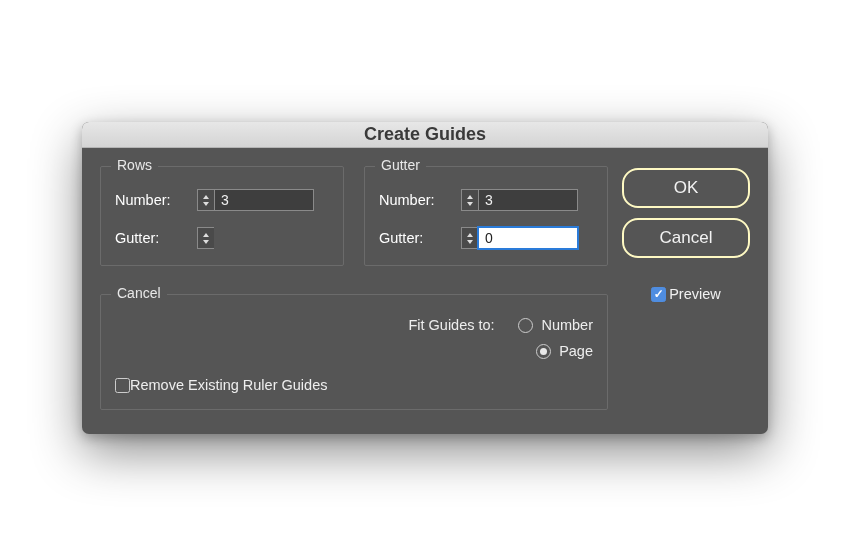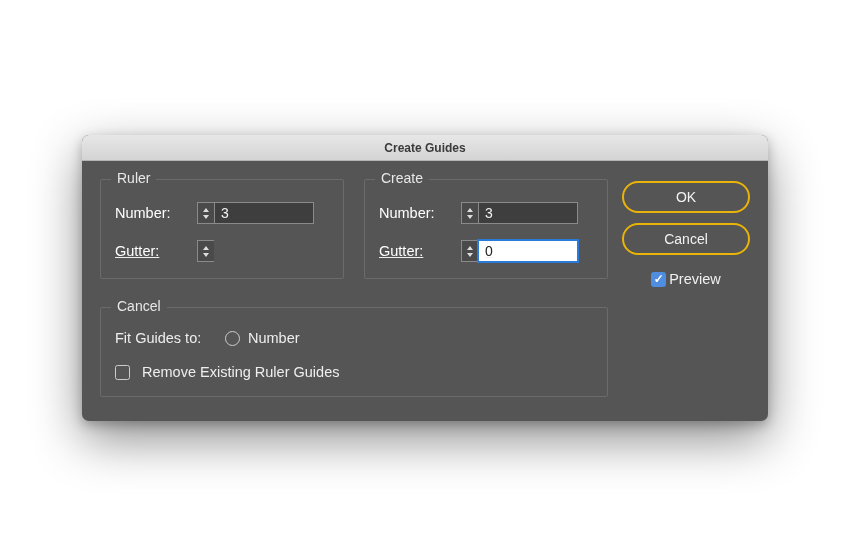--- a/index.html
+++ b/index.html
@@ -21,21 +21,21 @@
     }
     .titlebar {
       background: linear-gradient(#e7e7e7, #d4d4d4);
       height: 26px;
       display: flex;
       align-items: center;
       justify-content: center;
       border-bottom: 1px solid #b4b4b4;
     }
     .titlebar span {
-      font-size: 12px;
+      font-size: 18px;
       font-weight: 700;
       color: #3a3a3a;
     }
     .content {
       display: flex;
       padding: 18px 18px 24px 18px;
       gap: 14px;
       color: #eee;
     }
     .main-col {
@@ -62,21 +62,21 @@
       background: #555;
       padding: 0 6px;
       font-size: 14px;
       color: #e8e8e8;
     }
     .field-row {
       display: flex;
       align-items: center;
       margin-bottom: 16px;
     }
-    .field-row:last-child { margin-bottom: 0; text-decoration: underline; }
+    .field-row:last-child { margin-bottom: 0; }
     .field-label {
       width: 76px;
       text-align: left;
       font-size: 14.5px;
       color: #ffffff;
       margin-right: 6px;
     }
     .stepper {
       width: 17px;
       height: 22px;
@@ -116,20 +116,21 @@
     .options-inner {
       display: flex;
       flex-direction: column;
       gap: 10px;
       font-size: 14.5px;
     }
     .radio-row {
       display: flex;
       align-items: center;
       gap: 8px;
+      justify-content: flex-end;
     }
     .radio-label-lead {
       width: 102px;
       text-align: left;
     }
     .radio-spacer { width: 102px; }
     .radio {
       width: 15px; height: 15px;
       border: 1.5px solid #ccc;
       border-radius: 50%;
@@ -140,21 +141,21 @@
     }
     .radio.selected::after {
       content: "";
       width: 7px; height: 7px;
       border-radius: 50%;
       background: #e8e8e8;
     }
     .check-row {
       display: flex;
       align-items: center;
-      gap: 12px;
+      gap: 0;
       margin-top: 8px;
     }
     .checkbox {
       width: 15px; height: 15px;
       border: 1.5px solid #ccc;
       border-radius: 2.5px;
       display: inline-flex;
       align-items: center;
       justify-content: center;
       cursor: pointer;
@@ -172,72 +173,72 @@
       line-height: 1;
     }
     .right-col {
       width: 128px;
       display: flex;
       flex-direction: column;
       gap: 10px;
       padding-top: 2px;
     }
     .pill-btn {
-      height: 32px;
+      height: 40px;
       border-radius: 16px;
-      border: 2px solid #eab308;
+      border: 2px solid #fef9c3;
       background: transparent;
       color: #f2f2f2;
-      font-size: 14px;
+      font-size: 17px;
       cursor: pointer;
       font-family: inherit;
     }
     .preview-row {
       display: flex;
       align-items: center;
       justify-content: center;
       gap: 3px;
-      margin-top: 6px;
+      margin-top: 18px;
       font-size: 14.5px;
       color: #f0f0f0;
     }
   </style>
 </head>
 <body>
 
 <div class="dialog">
   <div class="titlebar">
     <span>Create Guides</span>
   </div>
   <div class="content">
     <div class="main-col">
 
       <div class="top-row">
 
         <div class="fieldset">
-          <div class="legend">Ruler</div>
+          <div class="legend">Rows</div>
           <div class="field-row">
             <div class="field-label">Number:</div>
             <div class="stepper">
               <span class="arrow-up"></span>
               <span class="arrow-down"></span>
             </div>
             <input class="num-input" value="3" style="">
           </div>
           <div class="field-row">
             <div class="field-label">Gutter:</div>
             <div class="stepper">
               <span class="arrow-up"></span>
               <span class="arrow-down"></span>
             </div>
           </div>
         </div>
 
         <div class="fieldset">
-          <div class="legend">Create</div>
+          <div class="legend">Gutter</div>
           <div class="field-row">
             <div class="field-label">Number:</div>
             <div class="stepper">
               <span class="arrow-up"></span>
               <span class="arrow-down"></span>
             </div>
             <input class="num-input" value="3" style="">
           </div>
           <div class="field-row">
             <div class="field-label">Gutter:</div>
@@ -251,20 +252,25 @@
 
       </div>
 
       <div class="fieldset">
         <div class="legend">Cancel</div>
         <div class="options-inner">
           <div class="radio-row">
             <span class="radio-label-lead">Fit Guides to:</span>
             <span class="radio"></span>
             <span>Number</span>
+          </div>
+          <div class="radio-row">
+            <span class="radio-spacer"></span>
+            <span class="radio selected"></span>
+            <span>Page</span>
           </div>
           <div class="check-row">
             <span class="checkbox"></span>
             <span>Remove Existing Ruler Guides</span>
           </div>
         </div>
       </div>
 
     </div>
 

